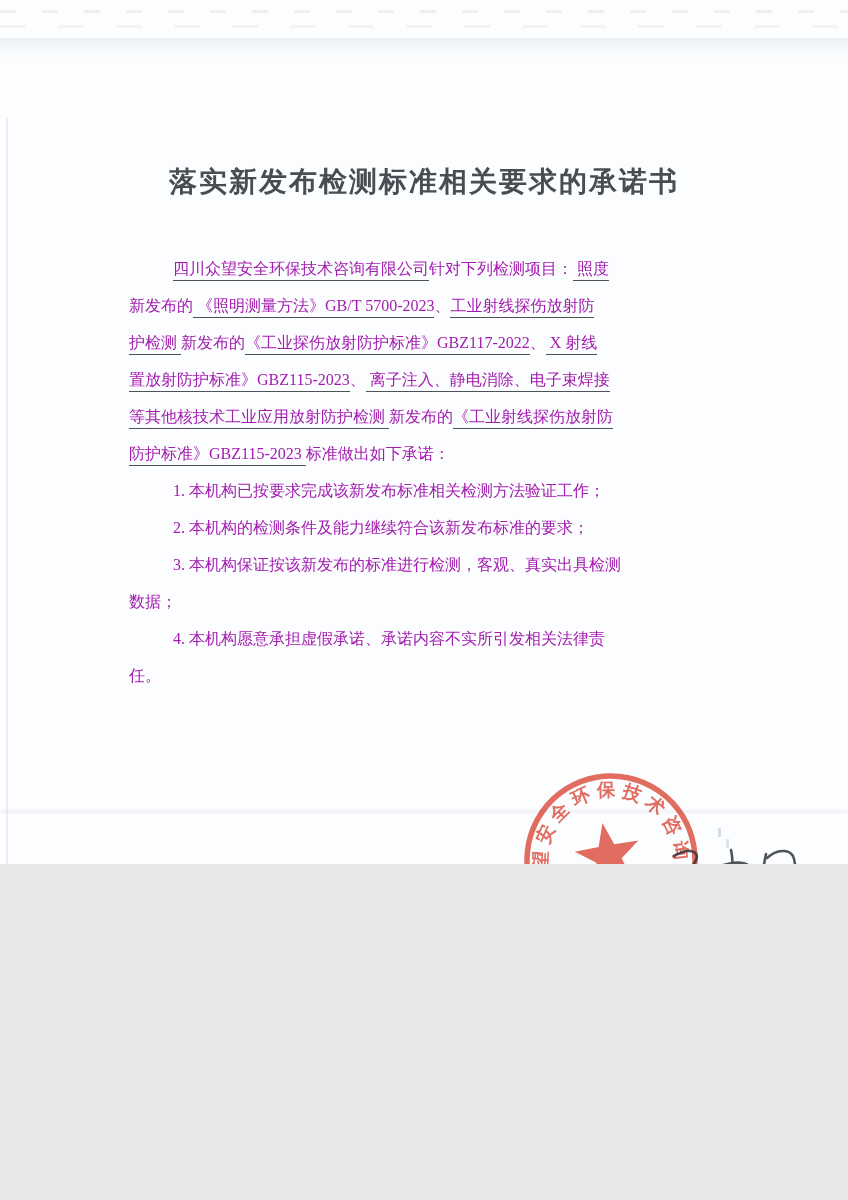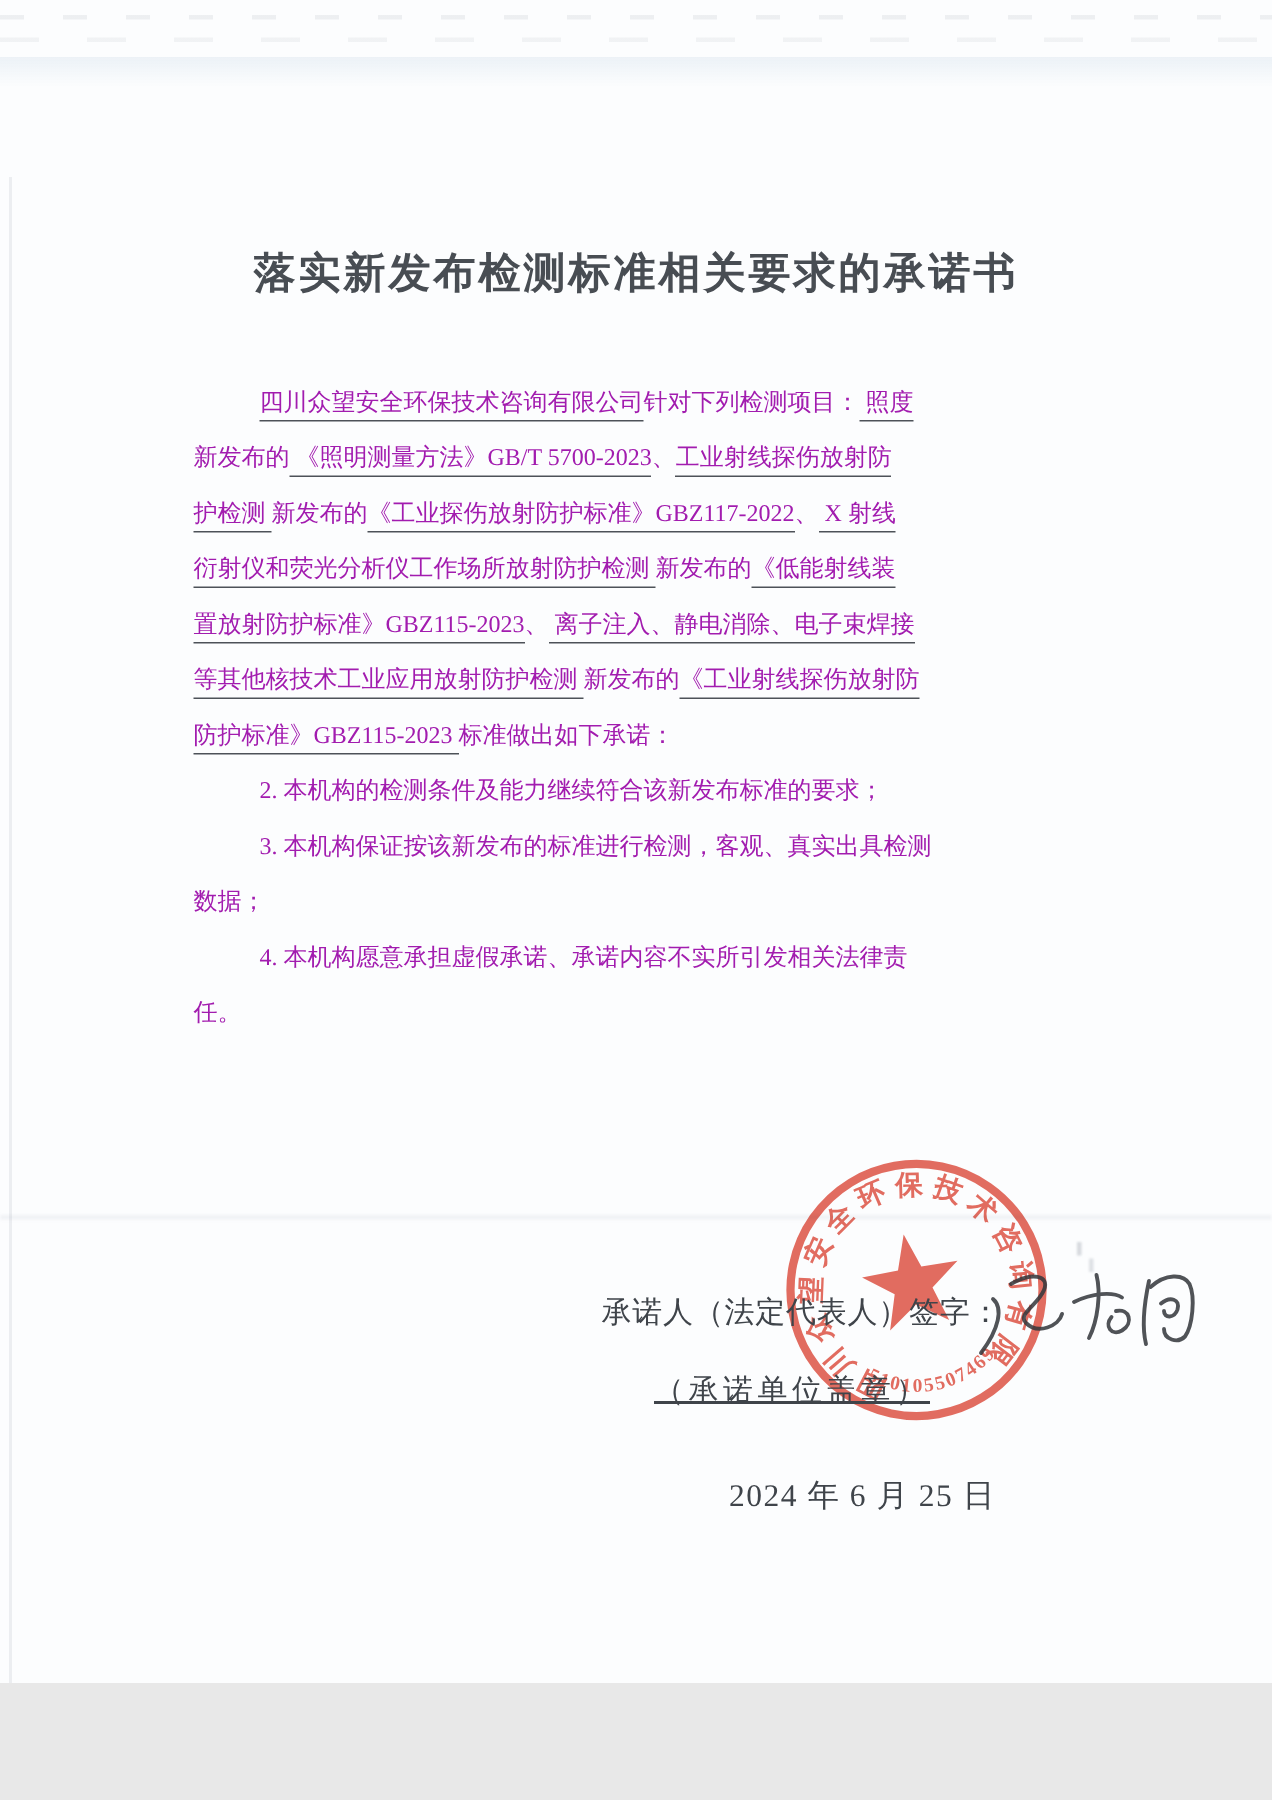--- a/index.html
+++ b/index.html
@@ -1,17 +1,17 @@
 <!DOCTYPE html>
 <html><head>
 <meta charset="utf-8">
 <style>
   html,body{margin:0;padding:0;background:#e8e8e8;}
   .page{
-    position:relative;width:848px;height:1122px;margin:0 auto;
+    position:relative;width:848px;height:864px;margin:0 auto;
     background:#fcfdfe;overflow:hidden;
     font-family:"Liberation Serif","DejaVu Serif",serif;
     color:#42474d;
   }
   
   .scan-noise{
     position:absolute;left:0;top:4px;width:100%;height:56px;
     background:
       repeating-linear-gradient(90deg, rgba(110,120,132,.10) 0 16px, rgba(110,120,132,0) 16px 42px) 0 6px/100% 3px no-repeat,
       repeating-linear-gradient(90deg, rgba(110,120,132,.08) 0 26px, rgba(110,120,132,0) 26px 58px) 0 21px/100% 3px no-repeat,
@@ -82,24 +82,24 @@
   <div class="edge-left"></div>
   <div class="streak"></div>
   <div class="mark-dots"></div>
 
   <div class="doc-title">落实新发布检测标准相关要求的承诺书</div>
 
   <div class="body-text">
       <div class="line indent"><span class="u">四川众望安全环保技术咨询有限公司</span><span>针对下列检测项目：</span><span class="u"> 照度</span></div>
       <div class="line"><span>新发布的</span><span class="u"> 《照明测量方法》GB/T 5700-2023</span><span>、</span><span class="u">工业射线探伤放射防</span></div>
       <div class="line"><span class="u">护检测 </span><span>新发布的</span><span class="u">《工业探伤放射防护标准》GBZ117-2022</span><span>、</span><span class="u"> X 射线</span></div>
-      <div class="line"><span class="u">衍射仪和荧光分析仪工作场所放射防护检测 </span><span>新发布的</span><span class="u">《低能射线装</span></div>
       <div class="line"><span class="u">置放射防护标准》GBZ115-2023</span><span>、</span><span class="u"> 离子注入、静电消除、电子束焊接</span></div>
       <div class="line"><span class="u">等其他核技术工业应用放射防护检测 </span><span>新发布的</span><span class="u">《工业射线探伤放射防</span></div>
       <div class="line"><span class="u">防护标准》GBZ115-2023 </span><span>标准做出如下承诺：</span></div>
+      <div class="line indent"><span>1. 本机构已按要求完成该新发布标准相关检测方法验证工作；</span></div>
       <div class="line indent"><span>2. 本机构的检测条件及能力继续符合该新发布标准的要求；</span></div>
       <div class="line indent"><span>3. 本机构保证按该新发布的标准进行检测，客观、真实出具检测</span></div>
       <div class="line"><span>数据；</span></div>
       <div class="line indent"><span>4. 本机构愿意承担虚假承诺、承诺内容不实所引发相关法律责</span></div>
       <div class="line"><span>任。</span></div>
     </div>
 
   <svg class="seal" viewBox="0 0 220 220" width="220" height="220" aria-hidden="false">
     <defs>
       <path id="arcCompany" d="M 83 168 A 64 64 0 1 1 137 168" fill="none"></path>

